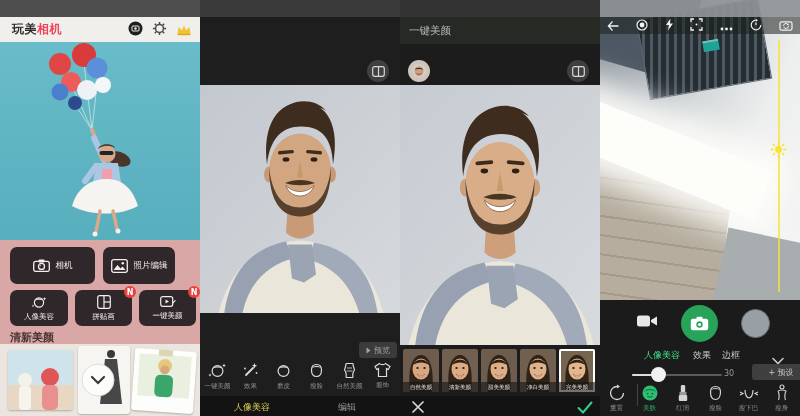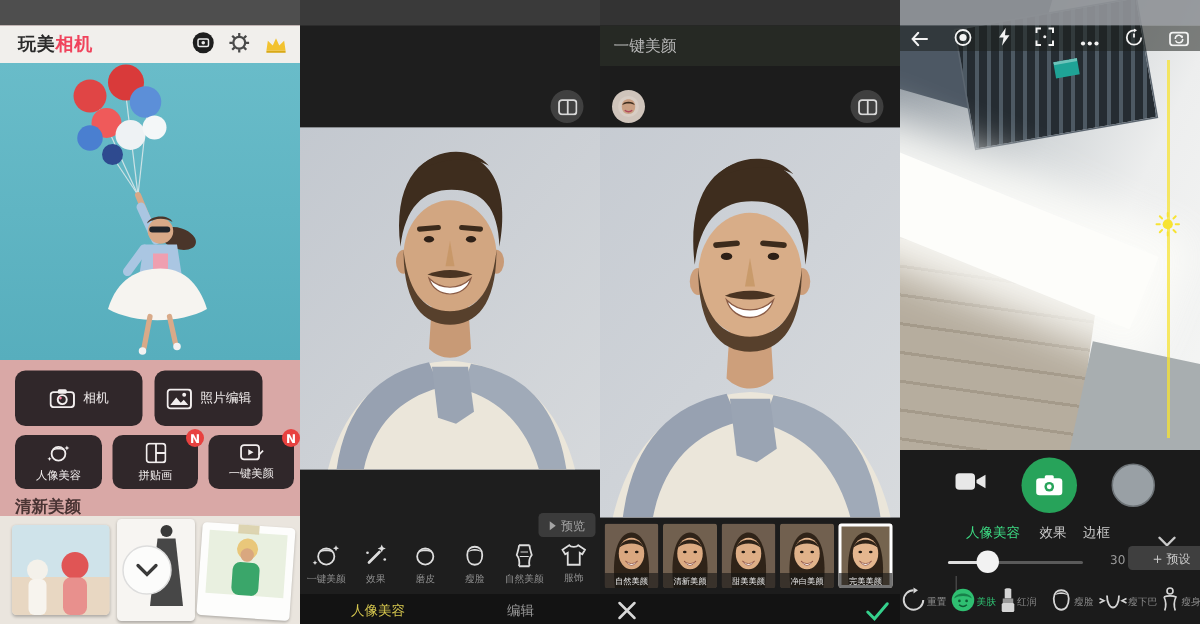--- a/index.html
+++ b/index.html
@@ -71,25 +71,25 @@
   .cam-bottom{position:absolute;left:0;top:300px;width:200px;height:116px;background:#1b1b1b;}
   .shutter{position:absolute;left:81px;top:5px;width:37px;height:37px;border-radius:50%;background:#27a35a;
            display:flex;align-items:center;justify-content:center;}
   .gallery{position:absolute;left:141px;top:9px;width:27px;height:27px;border-radius:50%;background:#99a0a5;border:1px solid #6d7377;}
   .cam-tabs{position:absolute;left:0;top:49px;width:200px;height:14px;}
   .ct{position:absolute;font-size:9px;color:#c9c9c9;}
   .ct.on{color:#3ddc84;}
   .slider-track{position:absolute;left:32px;top:74px;width:90px;height:2px;background:#5a5a5a;border-radius:1px;}
   .slider-fill{position:absolute;left:0;top:0;width:26px;height:2px;background:#dedede;border-radius:1px;}
   .slider-knob{position:absolute;left:51px;top:67px;width:15px;height:15px;border-radius:50%;background:#f2f2f2;}
-  .slider-val{position:absolute;left:140px;top:69px;font-size:8px;color:#9a9a9a;}
+  .slider-val{position:absolute;left:124px;top:69px;font-size:8px;color:#9a9a9a;}
   .preset-btn{position:absolute;left:152px;top:64px;width:58px;height:16px;background:#3f3f3f;border-radius:3px;
               color:#c9c9c9;font-size:8px;display:flex;align-items:center;justify-content:center;text-align:center;}
   .cam-tools{position:absolute;left:0;top:82px;width:200px;height:34px;display:flex;}
-  .cam-tool{flex:0 0 33px;display:flex;flex-direction:row;align-items:center;padding-top:2px;}
+  .cam-tool{flex:0 0 33px;display:flex;flex-direction:column;align-items:center;padding-top:2px;}
   .cam-tool .lbl{font-size:6.5px;color:#8a8a8a;margin-top:2px;white-space:nowrap;}
   .cam-div{position:absolute;left:37px;top:84px;width:1px;height:22px;background:#444;}
 </style>
 </head>
 <body>
 
 <div class="screen">
 
   <section class="panel" id="pA">
     <div class="pa-status"></div>

